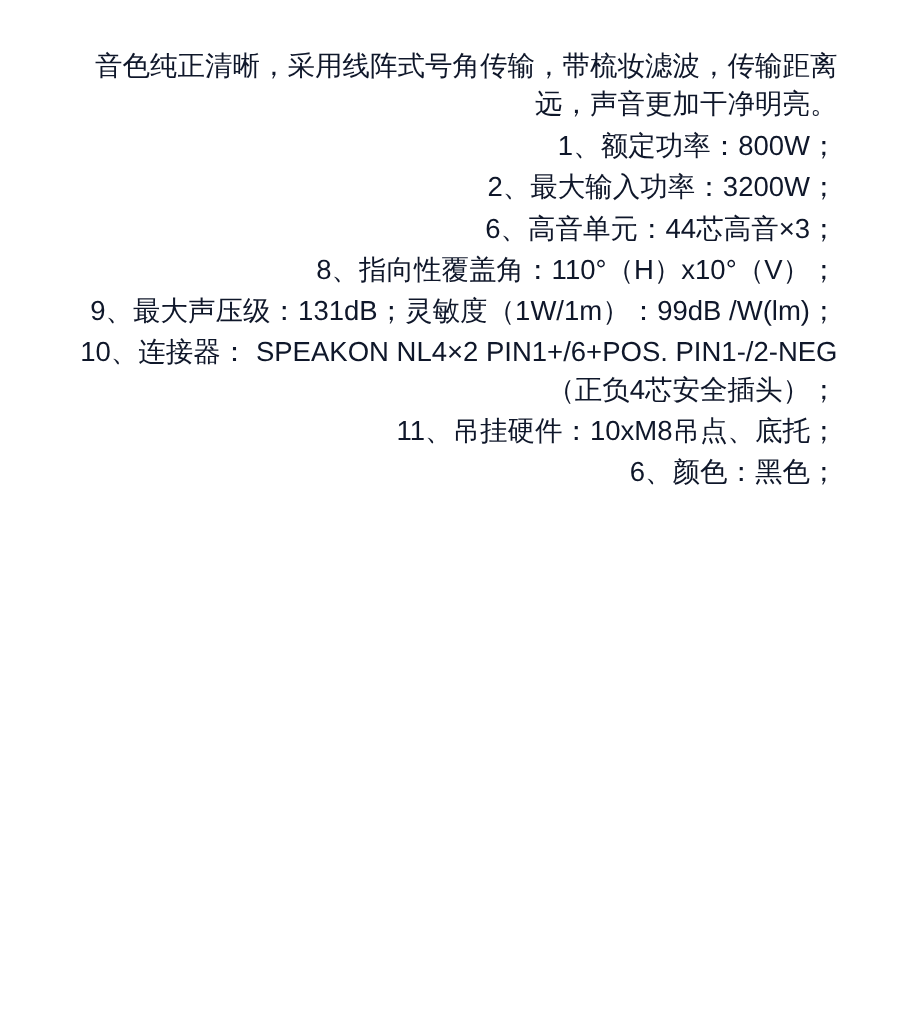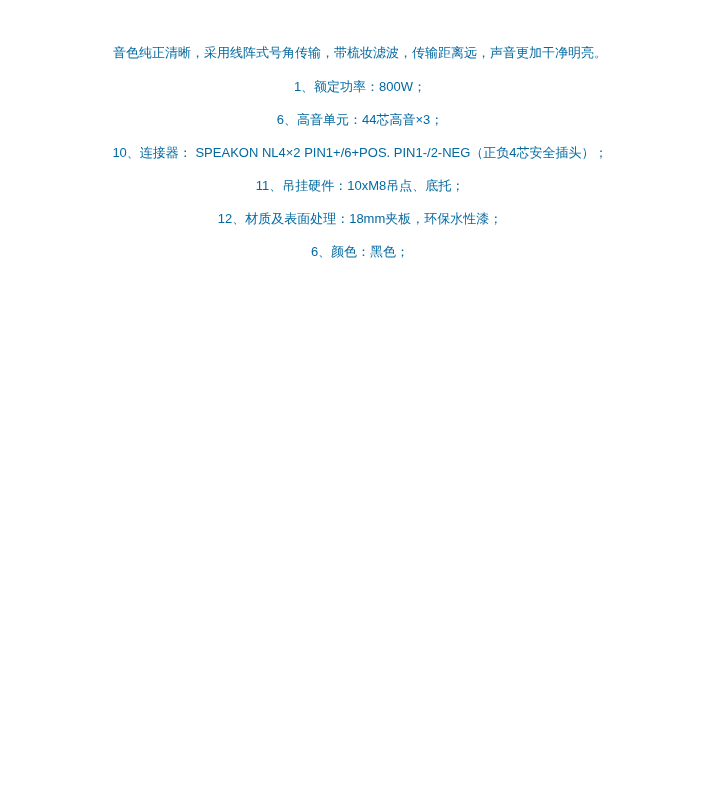--- a/index.html
+++ b/index.html
@@ -12,37 +12,39 @@
     height: 810px;
     position: relative;
     font-family: "Liberation Sans", sans-serif;
     overflow: hidden;
   }
   .spec-content {
     position: absolute;
     left: 50px;
     top: 38px;
     width: 620px;
-    color: #0369a1;
-    font-size: 13px;
+    color: #0f172a;
+    font-size: 22px;
     line-height: 30px;
-    text-align: center;
+    text-align: right;
     word-break: break-word;
   }
   .spec-content p {
     margin: 0 0 3px 0;
   }
   .spec-content p.intro {
     margin-bottom: 4px;
   }
 </style>
 </head>
 <body>
 
 <div class="spec-content">
   <p class="intro">音色纯正清晰，采用线阵式号角传输，带梳妆滤波，传输距离远，声音更加干净明亮。</p>
   <p>1、额定功率：800W；</p>
+  <p>2、最大输入功率：3200W；</p>
   <p>6、高音单元：44芯高音×3；</p>
+  <p>8、指向性覆盖角：110°（H）x10°（V）；</p>
+  <p>9、最大声压级：131dB；灵敏度（1W/1m）：99dB /W(lm)；</p>
   <p>10、连接器： SPEAKON NL4×2 PIN1+/6+POS. PIN1-/2-NEG（正负4芯安全插头）；</p>
   <p>11、吊挂硬件：10xM8吊点、底托；</p>
-  <p>12、材质及表面处理：18mm夹板，环保水性漆；</p>
   <p>6、颜色：黑色；</p>
 </div>
 
 </body></html>

